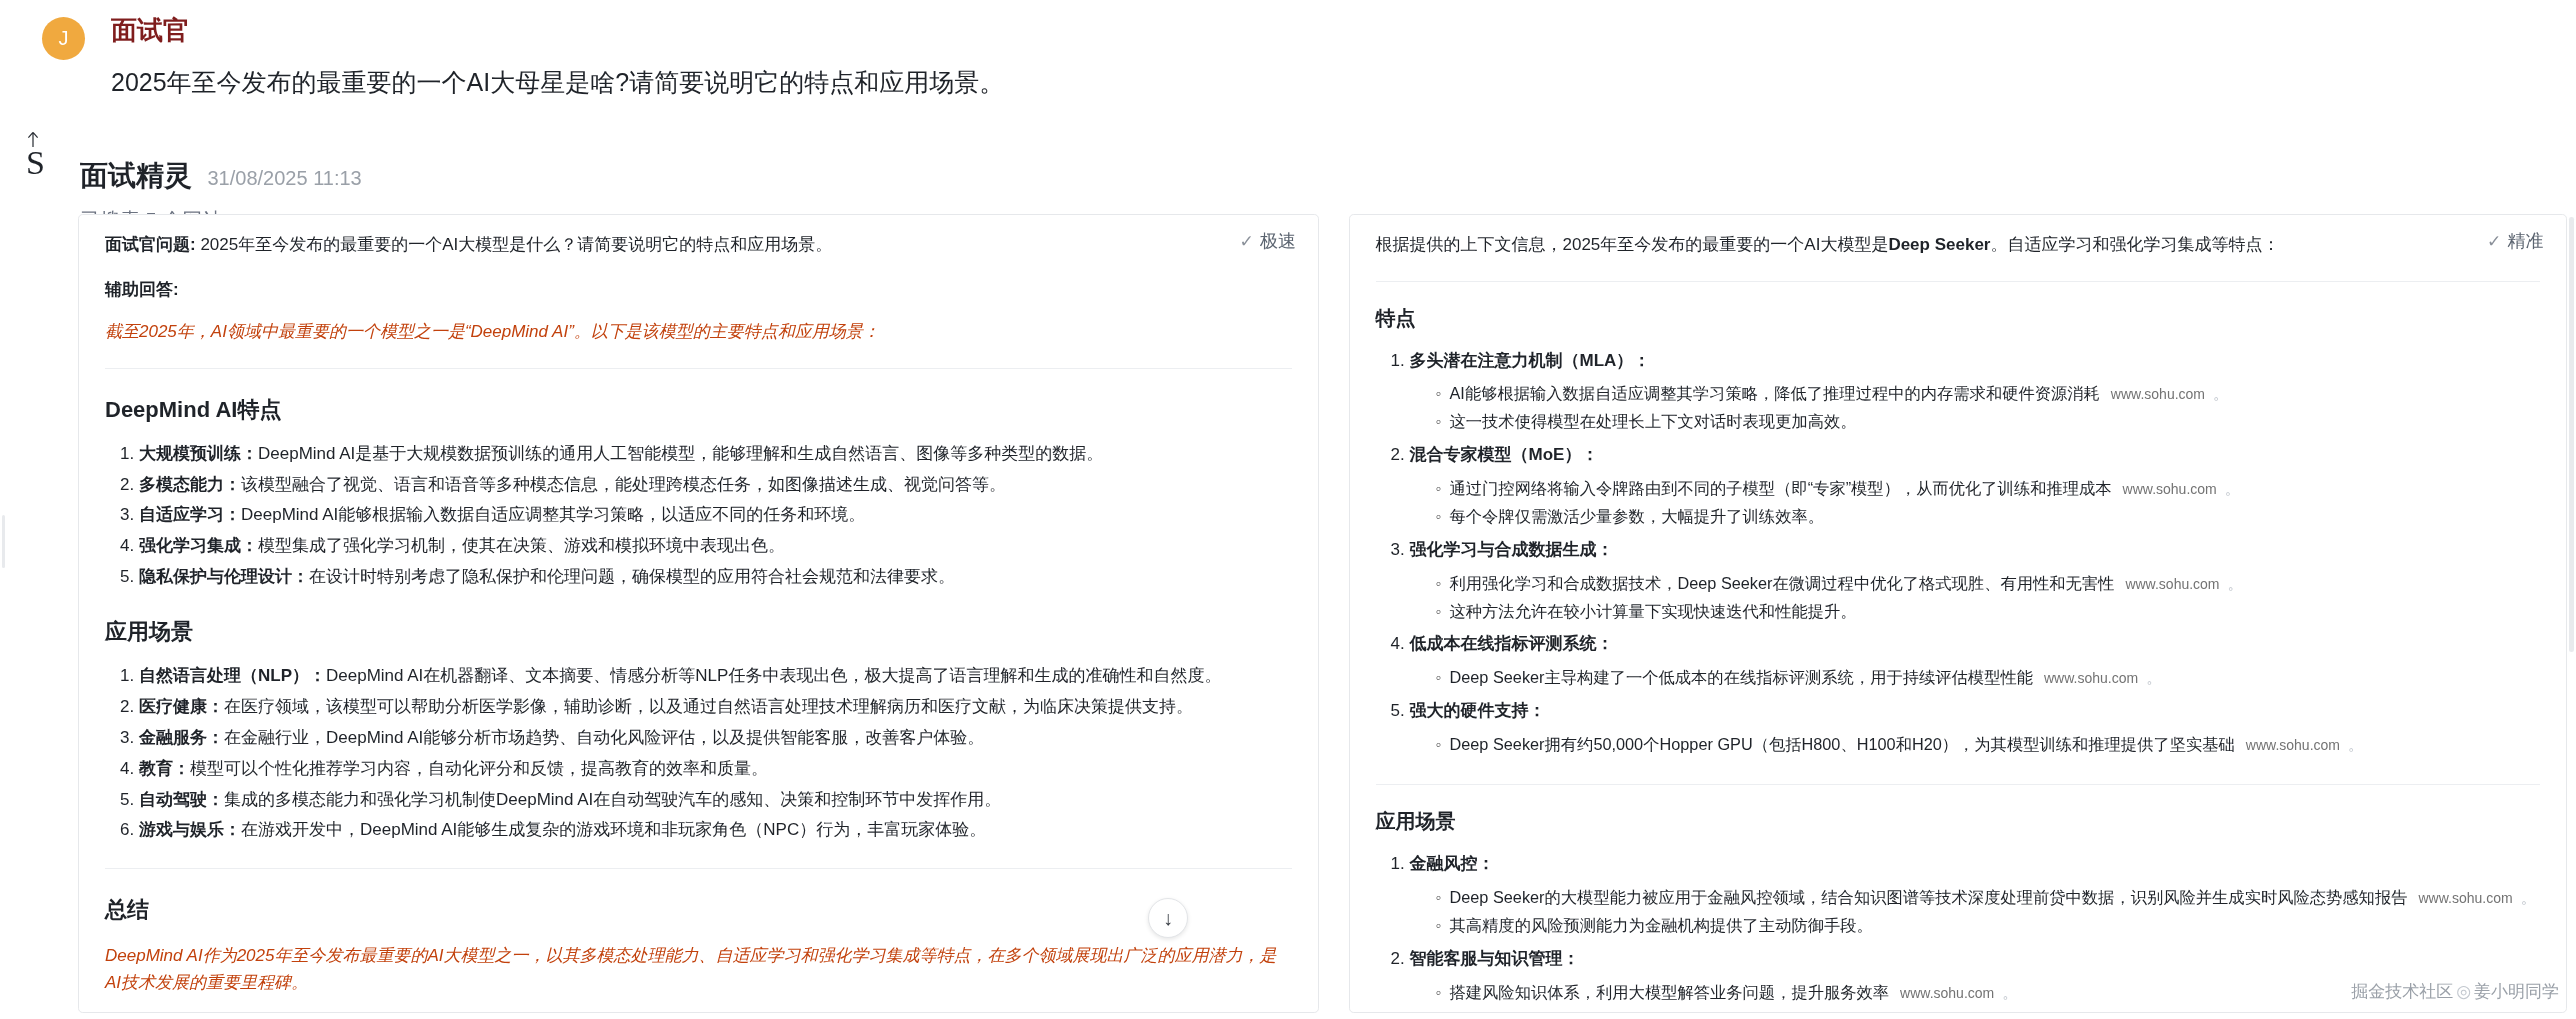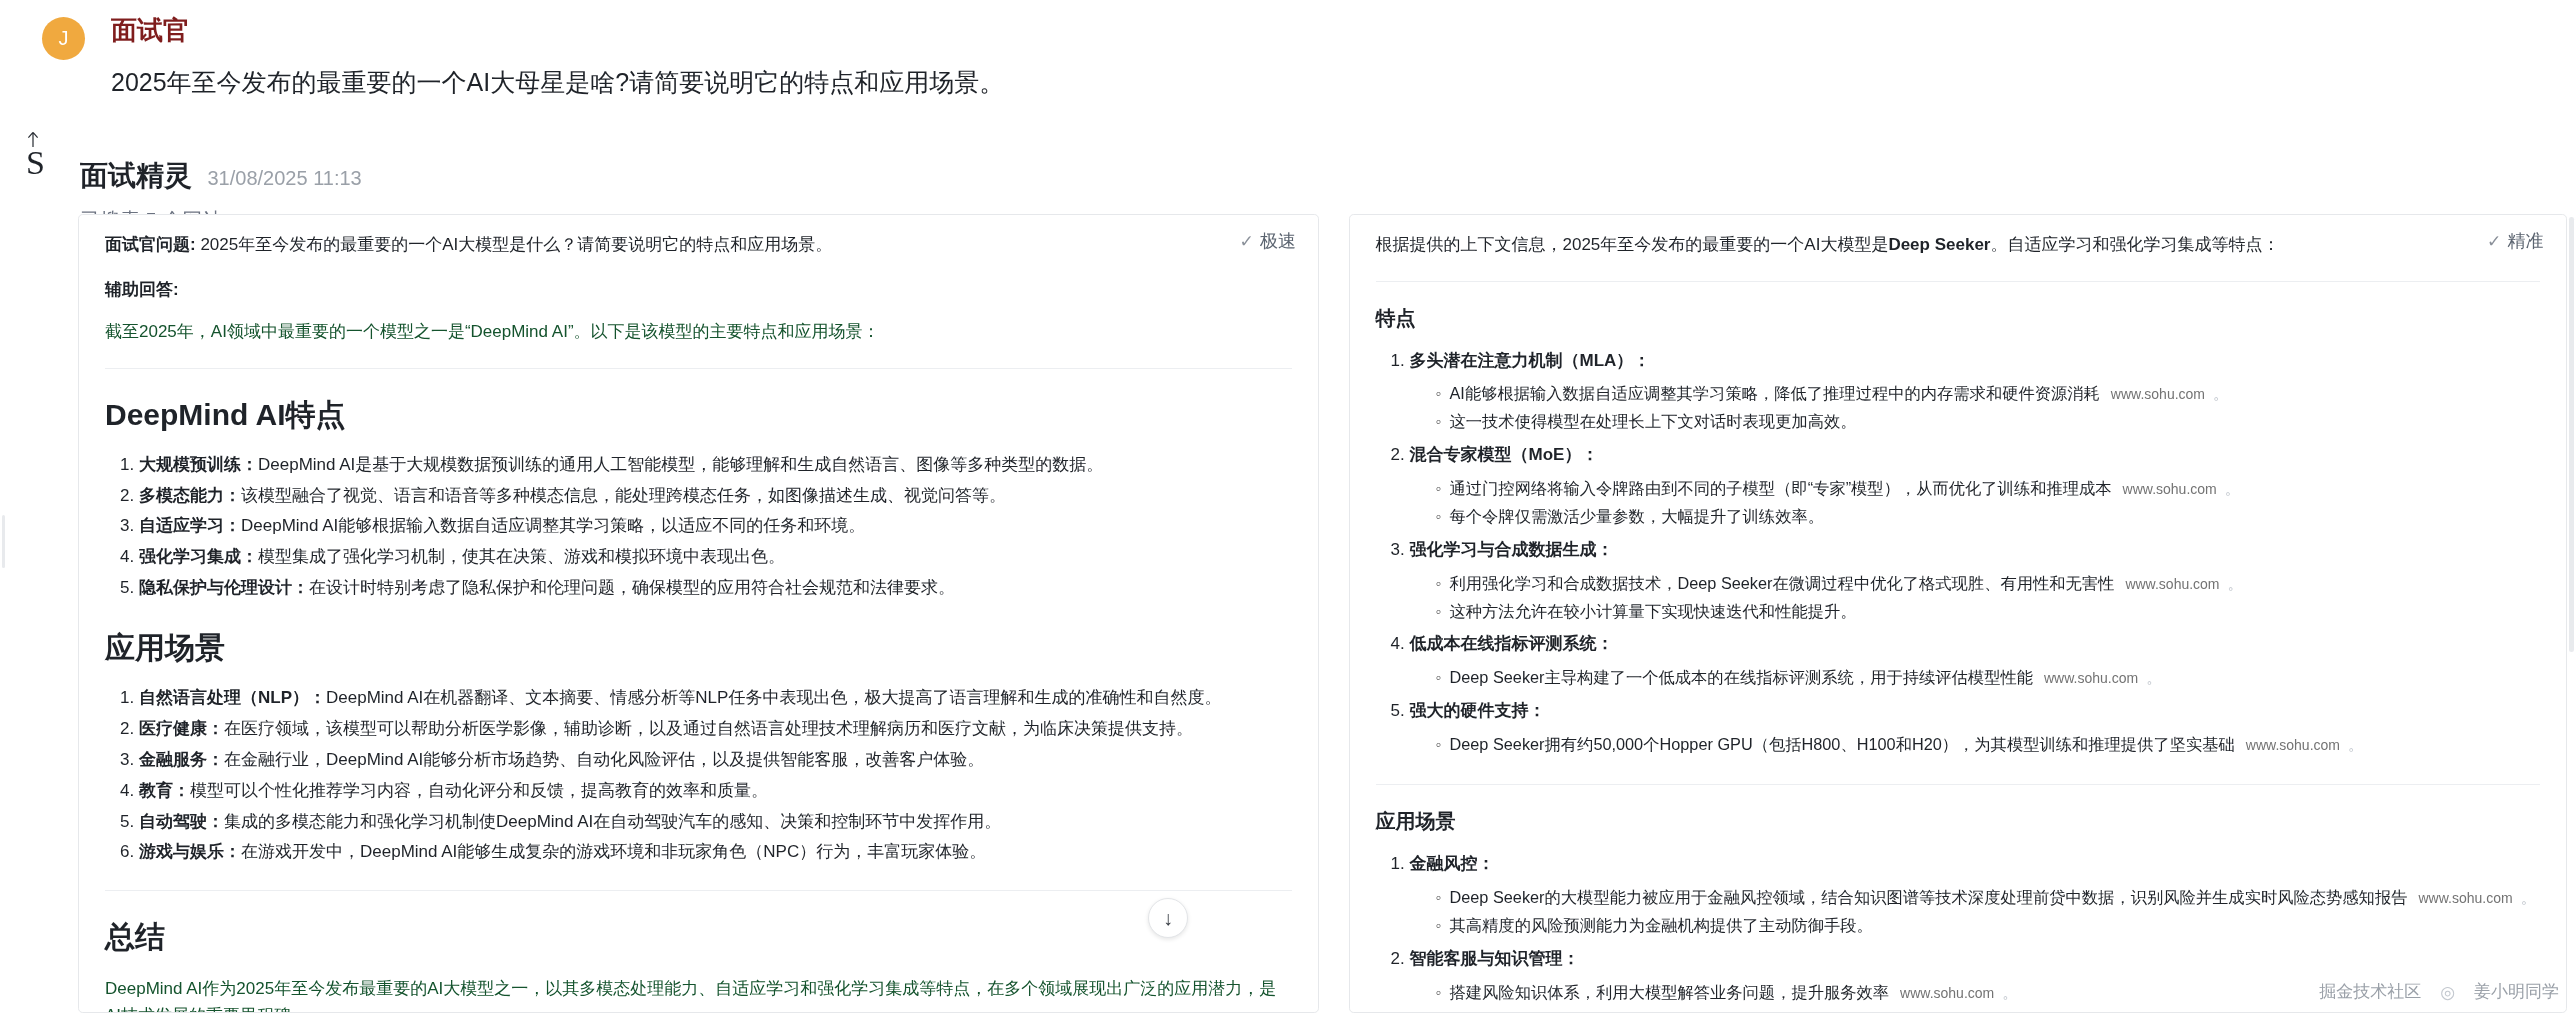--- a/index.html
+++ b/index.html
@@ -123,30 +123,30 @@
     font-size: 18px;
     color: #5b6470;
     display: flex; align-items: center; gap: 6.2px;
   }
   .badge .tick { color: #8a9099; font-size: 17px; }
 
   .qline { font-size: 17px; line-height: 1.5; color: #1f2329; }
   .qline b { font-weight: bold; }
 
   .sub-label { font-size: 17px; margin-top: 20px; font-weight: bold; color: #1f2329; }
-  .para { font-size: 17px; line-height: 1.6; margin-top: 17px; color: #14532d; }
+  .para { font-size: 17px; line-height: 1.6; margin-top: 17px; color: #c2410c; font-style: italic; }
 
   .divider {
     border: none;
     border-top: 0.8px solid #eceef1;
     margin: 23px 0 0 0;
   }
 
   h3.sec {
-    font-size: 30px;
+    font-size: 22px;
     font-weight: bold;
     margin: 26px 0 0 0;
     color: #1f2329;
   }
 
   ol.num {
     margin: 14px 0 0 0;
     padding-left: 34px;
     font-size: 17px;
     line-height: 1.72;
@@ -207,21 +207,21 @@
     font-size: 20px;
   }
 
   
   .footer-wm {
     position: absolute;
     right: 17px;
     bottom: 17px;
     font-size: 17px;
     color: #9aa0a8;
-    display: flex; align-items: flex-end; gap: 19px;
+    display: flex; align-items: center; gap: 3px;
   }
   .footer-wm .dot-sep { color: #c3c8cf; }
 
   
   .edge-bar {
     position: absolute;
     left: 2.3px;
     top: 515px;
     width: 3.1px; height: 53px;
     background: #e8eaed;

